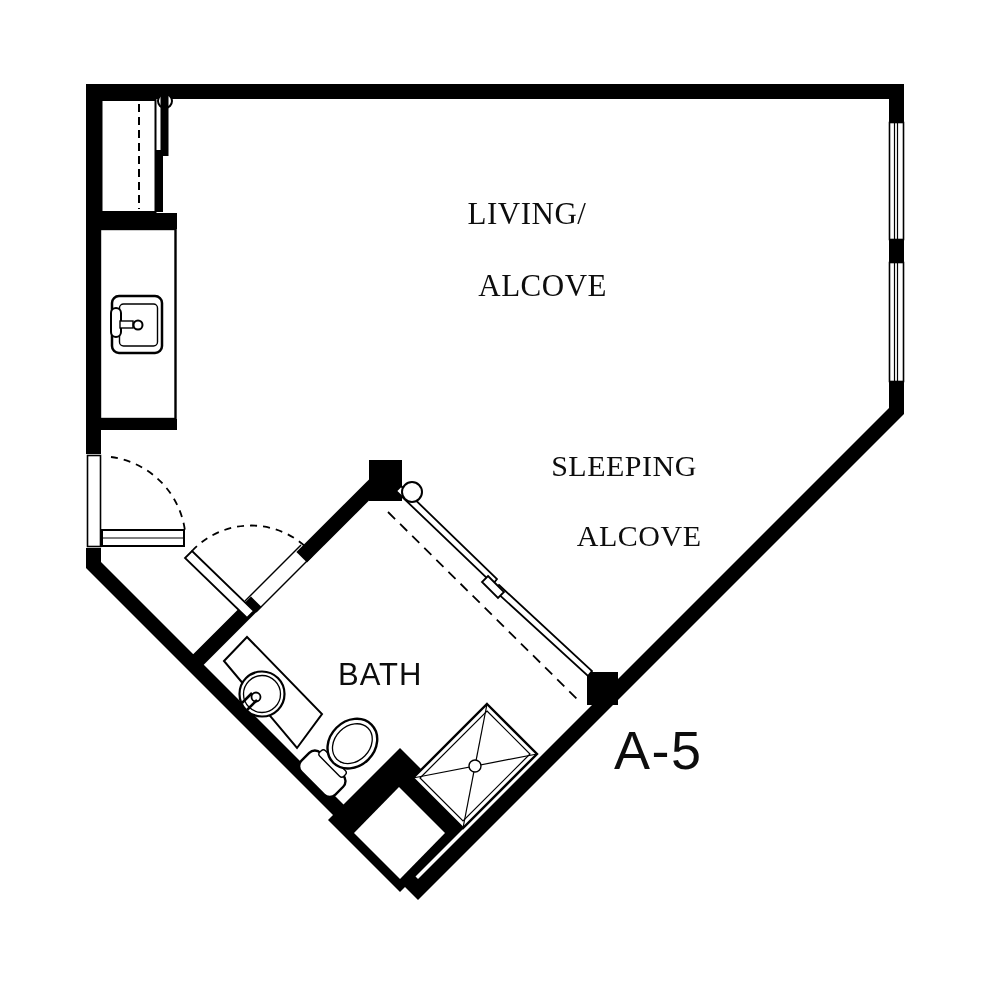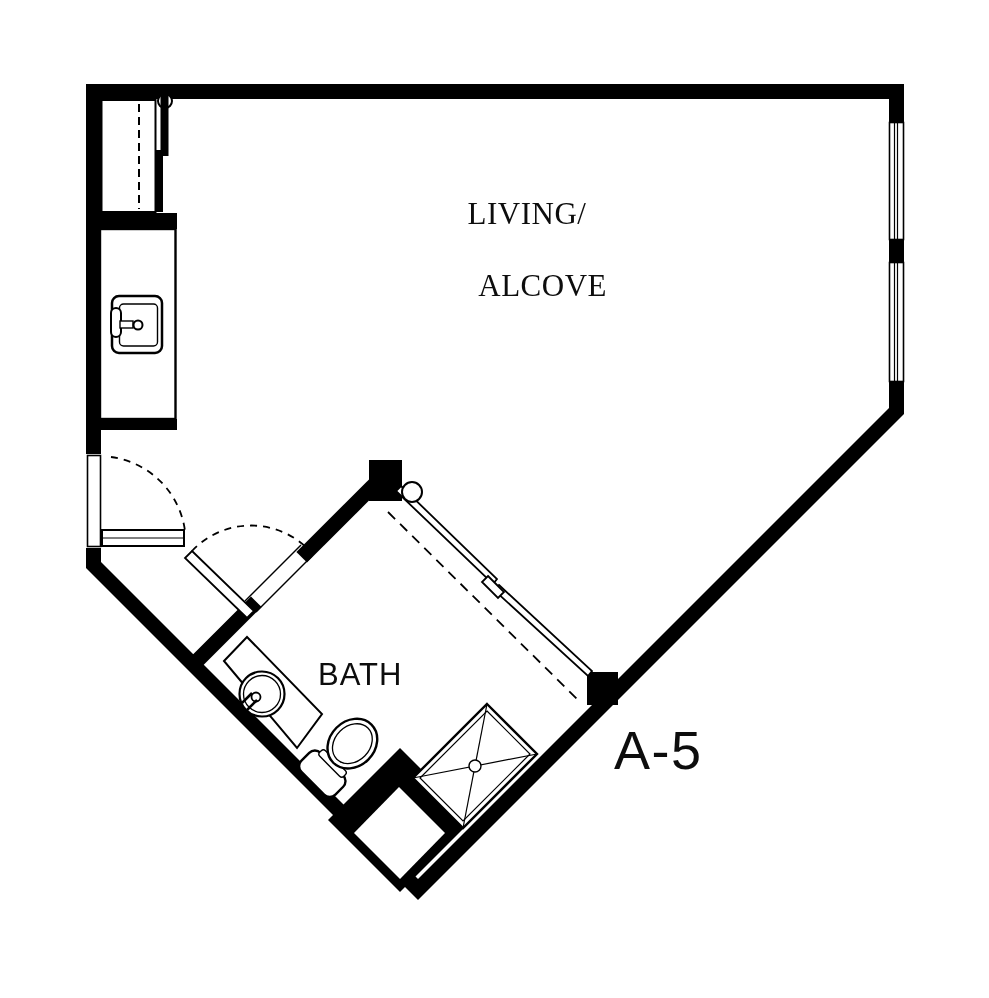--- a/index.html
+++ b/index.html
@@ -4,21 +4,21 @@
 <style>
   html,body{margin:0;padding:0;background:#ffffff;}
   .stage{position:relative;width:989px;height:998px;background:#ffffff;overflow:hidden;
          font-family:"Liberation Sans", sans-serif;}
   .plan-svg{position:absolute;left:0;top:0;}
   .lbl{position:absolute;color:#0d0d0d;white-space:pre;user-select:none;}
   .lbl.center{transform:translateX(-50%);text-align:center;font-family:Liberation Serif, serif;}
   .lbl-living{left:527px;top:196px;font-size:31px;line-height:36px;letter-spacing:.5px;}
   .lbl-kitchenette{left:179px;top:316px;font-size:27px;letter-spacing:-.5px;}
   .lbl-sleeping{left:624px;top:448px;font-size:30px;line-height:35px;letter-spacing:.5px;}
-  .lbl-bath{left:318px;top:657px;font-size:31px;letter-spacing:1px;}
+  .lbl-bath{left:338px;top:657px;font-size:31px;letter-spacing:1px;}
   .lbl-unit{left:614px;top:719px;font-size:54px;letter-spacing:1.5px;}
 </style>
 </head>
 <body>
 
 <div class="stage">
 
   <svg class="plan-svg" width="989" height="998" viewBox="0 0 989 998">
 
     <g>
@@ -117,17 +117,19 @@
       <line x1="487" y1="704" x2="463" y2="828" stroke="#000000" stroke-width="1.2"></line>
       <line x1="413" y1="778" x2="537" y2="754" stroke="#000000" stroke-width="1.2"></line>
       <circle cx="475" cy="766" r="6" fill="#ffffff" stroke="#000000" stroke-width="1.4"></circle>
     </g>
   </svg>
 
   <div class="lbl lbl-living center"><span>LIVING/</span><br>
     <span>ALCOVE</span></div>
 
 
+  <div class="lbl lbl-sleeping center"><span>SLEEPING</span><br>
+    <span>ALCOVE</span></div>
 
   <div class="lbl lbl-bath">BATH</div>
 
   <div class="lbl lbl-unit">A-5</div>
 </div>
 
 </body></html>

